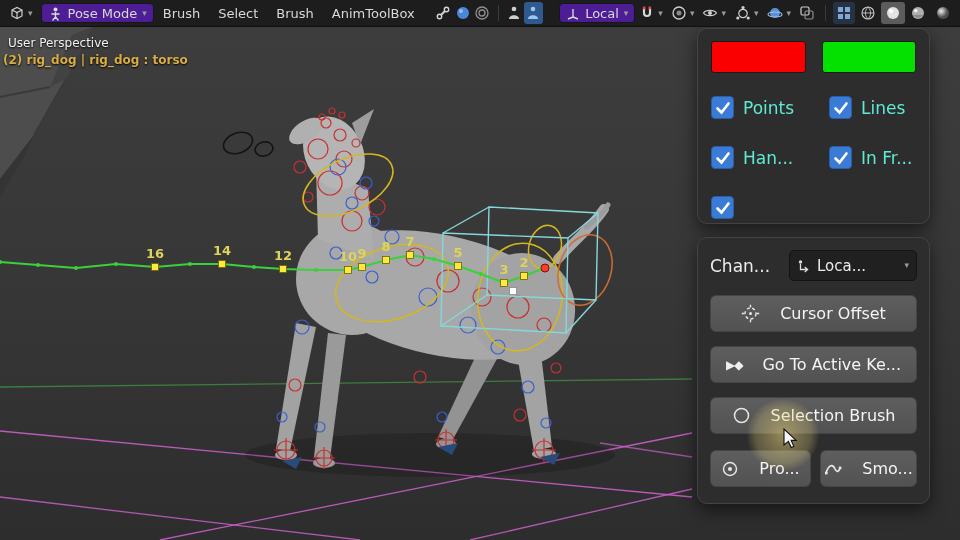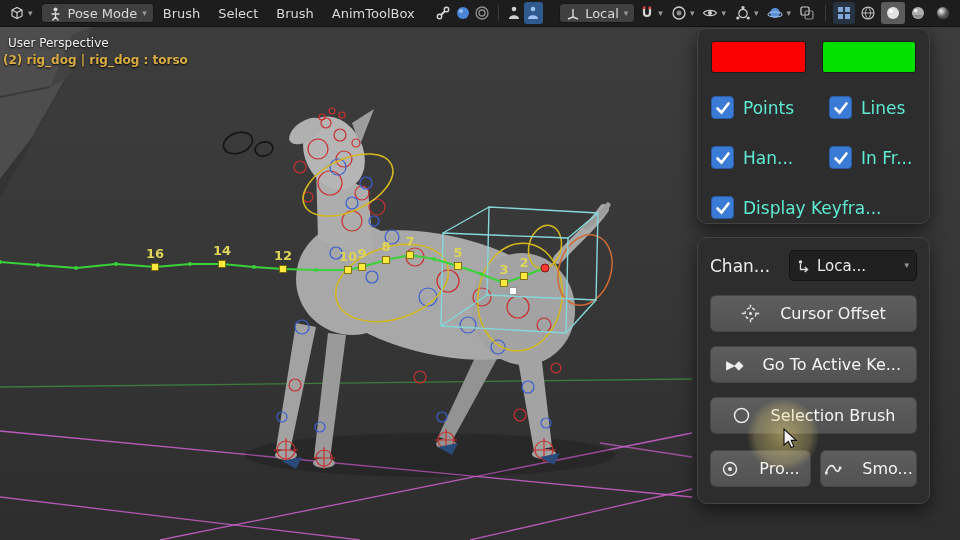--- a/index.html
+++ b/index.html
@@ -4,21 +4,21 @@
 <style>
   html,body{margin:0;padding:0;background:#1d1d1d;width:960px;height:540px;overflow:hidden;
     font-family:"DejaVu Sans",sans-serif;-webkit-font-smoothing:antialiased;}
   .screen{position:relative;width:960px;height:540px;}
 
   
   .topbar{position:absolute;top:0;left:0;width:960px;height:27px;background:#1d1d1d;
     border-bottom:1px solid #101010;display:flex;align-items:center;padding:0 5px;box-sizing:border-box;
     color:#d8d8d8;font-size:13px;z-index:10;white-space:nowrap;}
   .tb-btn{display:flex;align-items:center;gap:3px;padding:2px 4px;border-radius:3px;cursor:default;}
-  .dd{background:#404040;border:1px solid #161616;border-radius:4px;padding:2px 6px;display:flex;
+  .dd{background:#4c1d95;border:1px solid #161616;border-radius:4px;padding:2px 6px;display:flex;
     align-items:center;gap:5px;height:20px;box-sizing:border-box;}
   .menu-item{padding:3px 9px;border-radius:3px;}
   .chev{font-size:9px;color:#9a9a9a;line-height:1;}
   .tb-ico{width:22px;height:22px;display:flex;align-items:center;justify-content:center;border-radius:3px;}
   .tb-ico.active-tool{background:#2f5a8f;}
   .tb-sep{width:1px;height:16px;background:#3a3a3a;margin:0 6px;}
   .tb-right{margin-left:auto;display:flex;align-items:center;gap:1px;}
   .shade-btn{width:24px;height:22px;display:flex;align-items:center;justify-content:center;border-radius:3px;}
   .shade-btn.active{background:#5c5c5c;}
   .grid-ico-btn{background:rgba(70,110,170,.28);}
@@ -442,21 +442,20 @@
               </svg>
             </span>
           <span class="cb-label">In Fr...</span>
         </label>
         <label class="cb-row wide">
           <span class="cb">
               <svg width="18" height="18">
                 <polyline points="3.5,9.5 7.5,13.5 14.5,4.5" fill="none" stroke="#fff" stroke-width="2.6" stroke-linecap="round"></polyline>
               </svg>
             </span>
-          <span class="cb-label">Display Keyfra...</span>
         </label>
       </div>
     </div>
 
     <div class="panel panel2">
       <div class="chan-row">
         <span class="chan-label">Chan...</span>
         <div class="chan-dd">
           <svg width="14" height="14">
             <circle cx="3.5" cy="3" r="1.7" fill="#dcdcdc"></circle>

